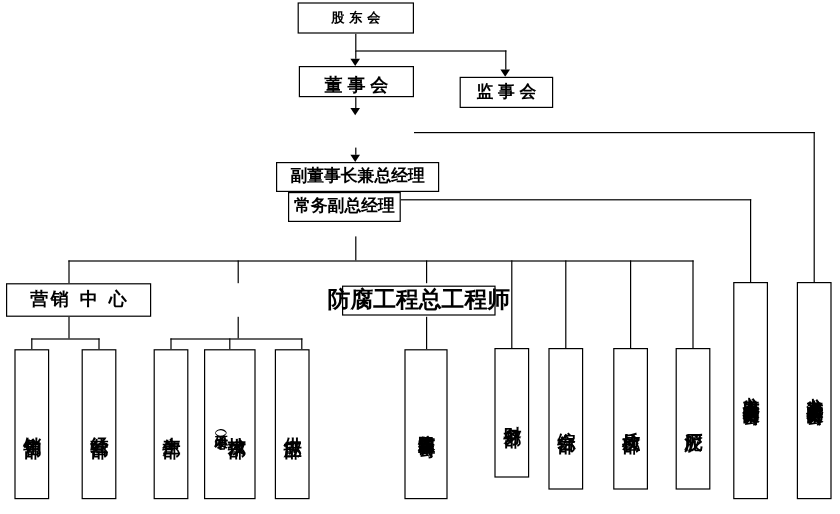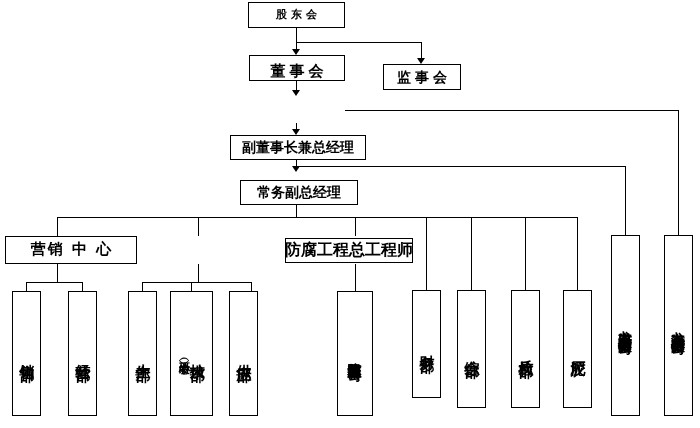--- a/index.html
+++ b/index.html
@@ -143,30 +143,30 @@
 
   <div class="node track" style="left:383px;top:64px;width:78px;height:26px;font-size:14px;">
     <span class="lbl">监事会</span>
   </div>
 
 
   <div class="node" style="left:230px;top:135px;width:136px;height:25px;font-size:14px;">
     <span class="lbl">副董事长兼总经理</span>
   </div>
 
-  <div class="node" style="left:240px;top:180px;width:118px;height:25px;font-size:14px;">
+  <div class="node" style="left:240px;top:160px;width:94px;height:25px;font-size:14px;">
     <span class="lbl">常务副总经理</span>
   </div>
 
-  <div class="node track2" style="left:5px;top:236px;width:132px;height:28px;font-size:15px;">
+  <div class="node track2" style="left:5px;top:236px;width:121px;height:28px;font-size:15px;">
     <span class="lbl">营销 中 心</span>
   </div>
 
 
-  <div class="node" style="left:285px;top:238px;width:128px;height:25px;font-size:16px;">
+  <div class="node" style="left:285px;top:238px;width:128px;height:25px;font-size:19px;">
     <span class="lbl">防腐工程总工程师</span>
   </div>
 
   <div class="vnode" style="left:12px;top:291px;width:29px;height:125px;">
     <span class="vlbl" style="font-size:15px;">销售部</span>
   </div>
 
   <div class="vnode" style="left:68px;top:291px;width:29px;height:125px;">
     <span class="vlbl" style="font-size:15px;">经营部</span>
   </div>

